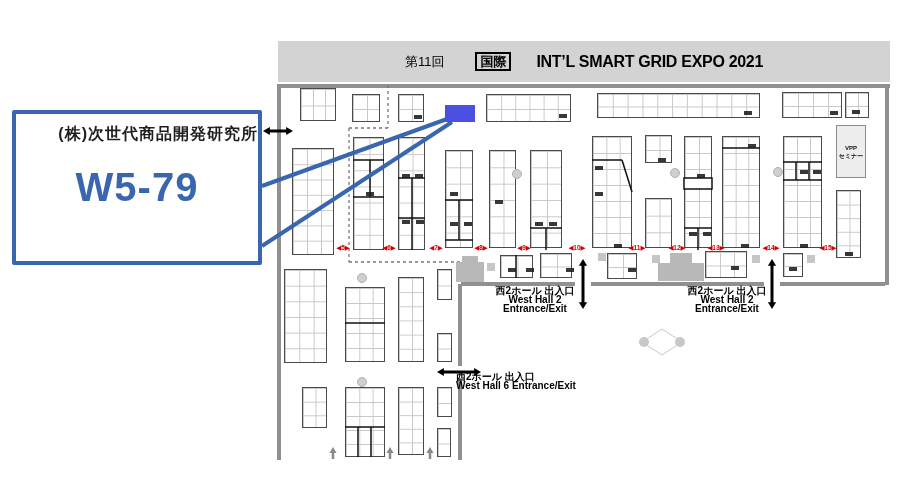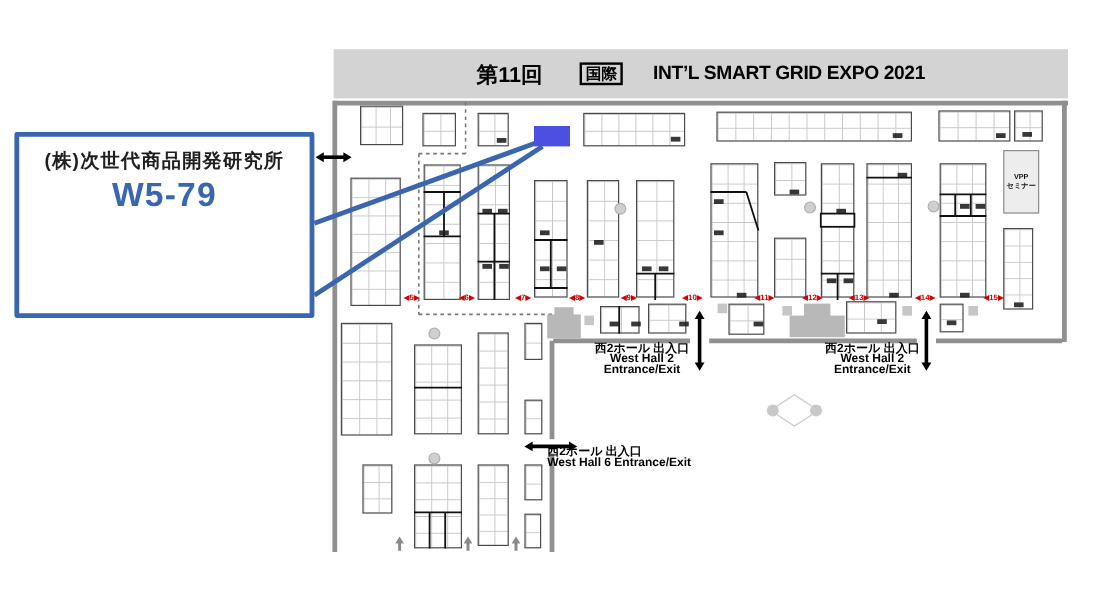--- a/index.html
+++ b/index.html
@@ -1,30 +1,30 @@
 <!DOCTYPE html>
 <html><head>
 <meta charset="utf-8">
 <style>
   html,body{margin:0;padding:0;background:#fff;}
   .stage{position:relative;width:919px;height:498px;background:#fff;overflow:hidden;
          font-family:"Liberation Sans","DejaVu Sans",sans-serif;}
   
   .header{position:absolute;left:278px;top:41px;width:612px;height:41px;background:#d3d3d3;
           display:flex;align-items:center;justify-content:center;gap:9px;color:#000;}
-  .h-ed{font-size:18px;font-weight:bold;}
+  .h-ed{font-size:13px;font-weight:normal;}
   .h-kb{font-size:13px;font-weight:bold;border:2px solid #000;padding:0 3px;line-height:15px;margin-left:22px;}
   .h-jp{font-size:21px;font-weight:bold;letter-spacing:.5px;}
   .h-en{font-size:16px;font-weight:bold;margin-left:16px;letter-spacing:-.3px;}
   
   .callout{position:absolute;left:12px;top:110px;width:250px;height:155px;background:#fff;
            border:4px solid #3a66b0;border-radius:2px;text-align:center;z-index:30;box-sizing:border-box;}
-  .c-company{margin-top:10px;font-size:16px;font-weight:bold;color:#1f1f1f;letter-spacing:1px;}
+  .c-company{margin-top:10px;font-size:16px;font-weight:bold;color:#1f1f1f;letter-spacing:1px;text-align:right;}
   .c-booth{font-size:35px;font-weight:bold;color:#3a66b0;letter-spacing:4px;margin-top:2px;}
-  .c-no{font-size:28px;font-weight:bold;color:#3a66b0;margin-top:2px;letter-spacing:1px;}
+  .c-no{font-size:40px;font-weight:bold;color:#3a66b0;margin-top:20px;letter-spacing:1px;}
   
   #maplayer{position:absolute;left:0;top:0;width:919px;height:498px;}
   .booth{position:absolute;background-color:#fff;border:1px solid #4a4a4a;box-sizing:border-box;
          background-image:linear-gradient(to right,#c9c9c9 1px,transparent 1px),
                           linear-gradient(to bottom,#c9c9c9 1px,transparent 1px);}
   #mapsvg{position:absolute;left:0;top:0;z-index:20;pointer-events:none;}
   .tag{position:absolute;width:8px;height:4px;background:#1d1d1d;opacity:.88;z-index:22;}
   .aisle{position:absolute;width:26px;text-align:center;color:#d40000;font-size:6.5px;font-weight:bold;z-index:22;}
   .ent{position:absolute;font-size:10px;line-height:9px;font-weight:bold;color:#000;z-index:22;}
   .vpp{position:absolute;background:#ededed;border:1px solid #8d8d8d;box-sizing:border-box;z-index:21;

